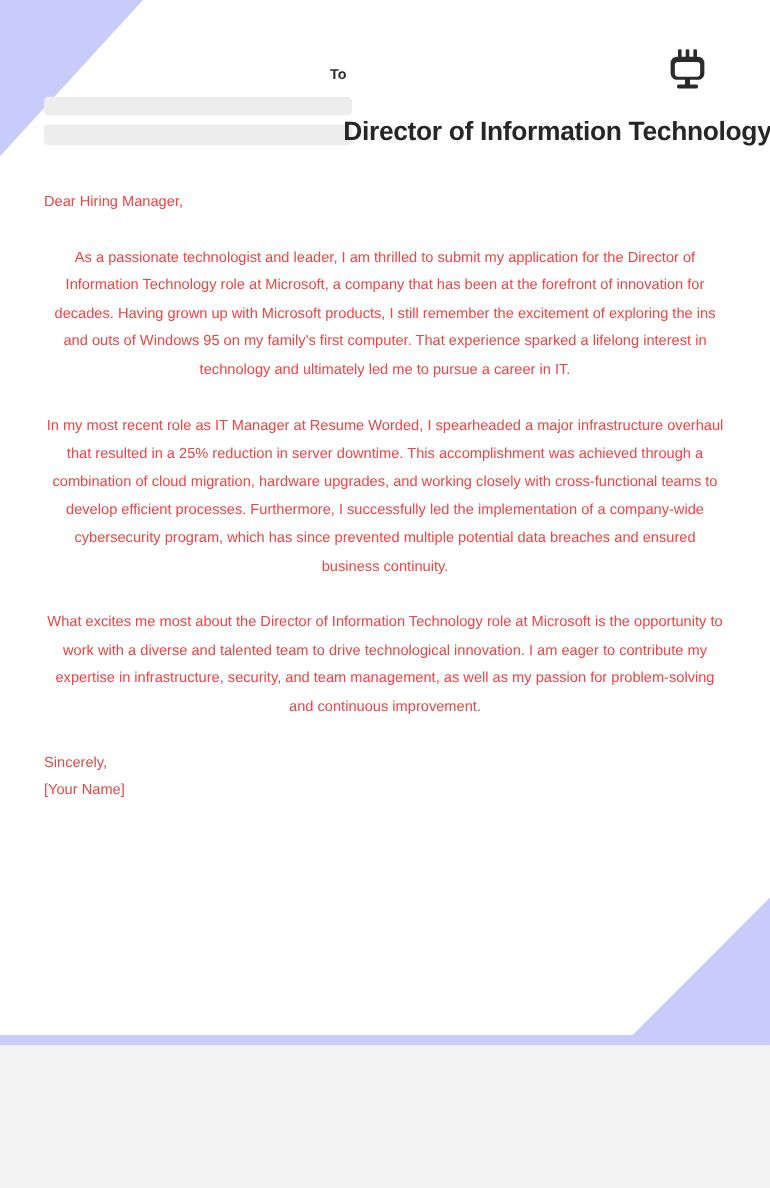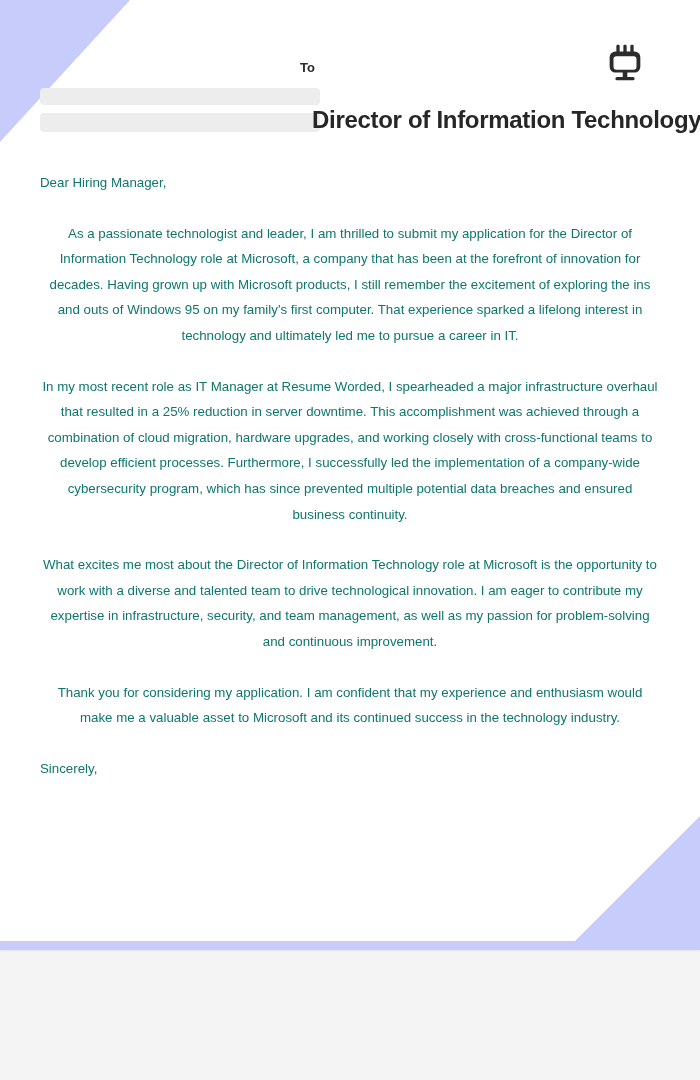--- a/index.html
+++ b/index.html
@@ -113,21 +113,21 @@
   }
 
   
   .letter-body {
     position: absolute;
     left: 40px;
     top: 170px;
     width: 620px;
     font-size: 13.3px;
     line-height: 25.6px;
-    color: #0f766e;
+    color: #ef4444;
   }
   .salutation {
     margin: 0 0 25px 0;
   }
   .paragraph {
     margin: 0 0 25px 0;
     text-align: center;
   }
   .signoff-line {
     margin: 0;
@@ -172,21 +172,21 @@
   <div class="letter-body">
 
     <p class="salutation">Dear Hiring Manager,</p>
 
     <p class="paragraph">As a passionate technologist and leader, I am thrilled to submit my application for the Director of Information Technology role at Microsoft, a company that has been at the forefront of innovation for decades. Having grown up with Microsoft products, I still remember the excitement of exploring the ins and outs of Windows 95 on my family's first computer. That experience sparked a lifelong interest in technology and ultimately led me to pursue a career in IT.</p>
 
     <p class="paragraph">In my most recent role as IT Manager at Resume Worded, I spearheaded a major infrastructure overhaul that resulted in a 25% reduction in server downtime. This accomplishment was achieved through a combination of cloud migration, hardware upgrades, and working closely with cross-functional teams to develop efficient processes. Furthermore, I successfully led the implementation of a company-wide cybersecurity program, which has since prevented multiple potential data breaches and ensured business continuity.</p>
 
     <p class="paragraph">What excites me most about the Director of Information Technology role at Microsoft is the opportunity to work with a diverse and talented team to drive technological innovation. I am eager to contribute my expertise in infrastructure, security, and team management, as well as my passion for problem-solving and continuous improvement.</p>
 
-    <p class="paragraph">Thank you for considering my application. I am confident that my experience and enthusiasm would make me a valuable asset to Microsoft and its continued success in the technology industry.</p>
 
     <div class="signoff-block">
       <p class="signoff-line">Sincerely,</p>
+      <p class="signoff-line">[Your Name]</p>
     </div>
 
   </div>
 
 </div>
 
 </body></html>

